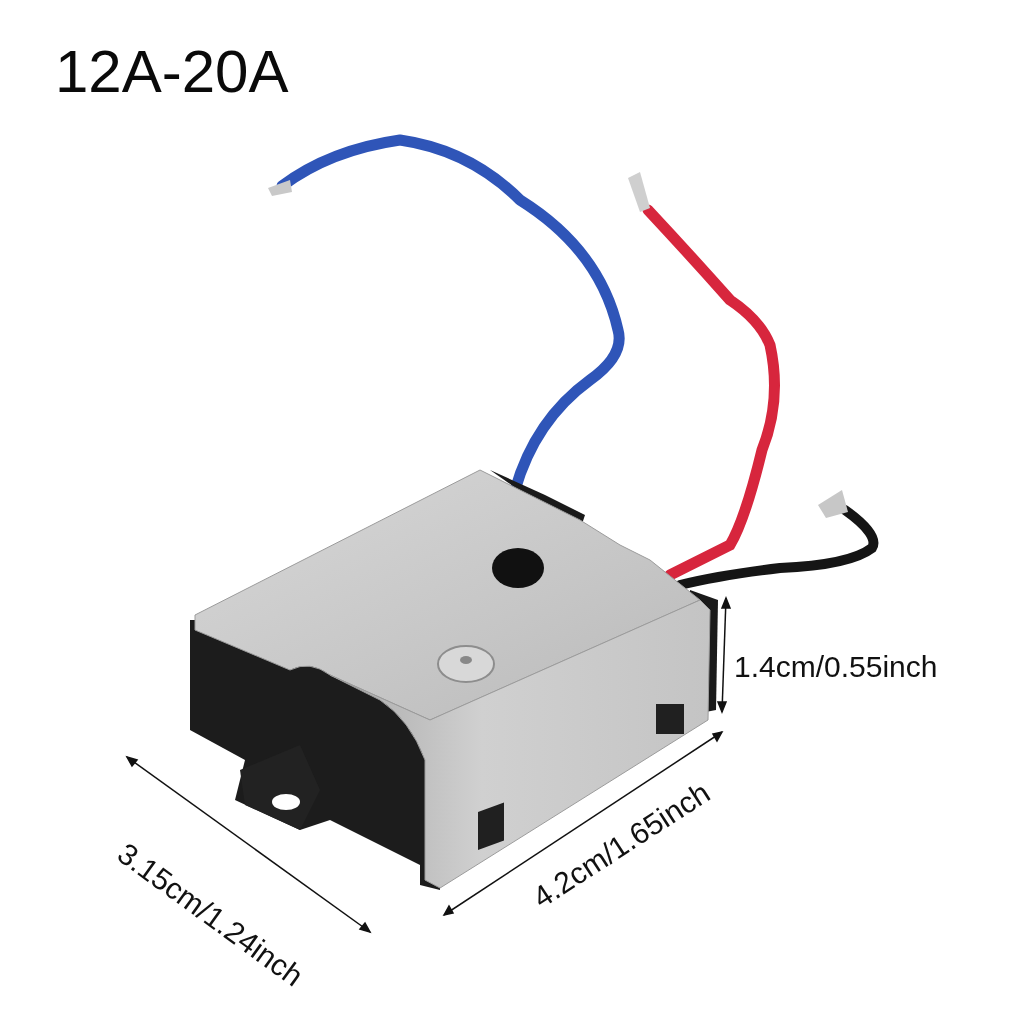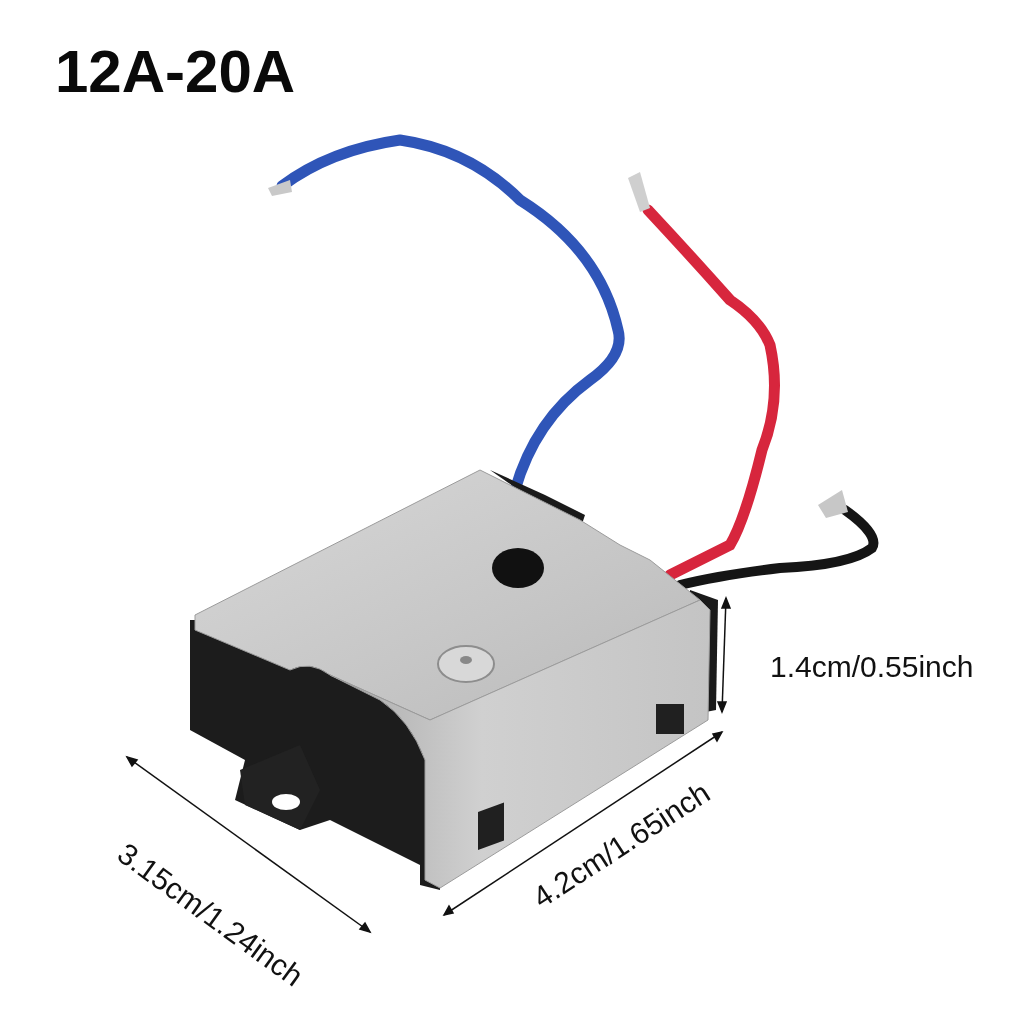--- a/index.html
+++ b/index.html
@@ -1,22 +1,22 @@
 <!DOCTYPE html>
 <html><head>
 <meta charset="utf-8">
 <style>
   html, body { margin: 0; padding: 0; background: #ffffff; }
   body { width: 1024px; height: 1024px; position: relative; overflow: hidden;
          font-family: "Liberation Sans", sans-serif; }
   .title { position: absolute; left: 55px; top: 42px; font-size: 60px;
-           font-weight: bold; color: #0a0a0a; letter-spacing: 0px; line-height: 1; }
+           font-weight: normal; color: #0a0a0a; letter-spacing: 0px; line-height: 1; }
   .scene { position: absolute; left: 0; top: 0; width: 1024px; height: 1024px; }
   .dim-label { position: absolute; font-size: 30px; color: #111111; white-space: nowrap; line-height: 1; }
-  .dim-height { left: 770px; top: 652px; }
+  .dim-height { left: 734px; top: 652px; }
   .dim-length { left: 130px; top: 838px; transform: rotate(36deg); transform-origin: left top; }
   .dim-width  { left: 528px; top: 888px; transform: rotate(-33deg); transform-origin: left top; }
 </style>
 </head>
 <body>
 
 <div class="title">12A-20A</div>
 
 <svg class="scene" viewBox="0 0 1024 1024" xmlns="http://www.w3.org/2000/svg">
   <defs>

